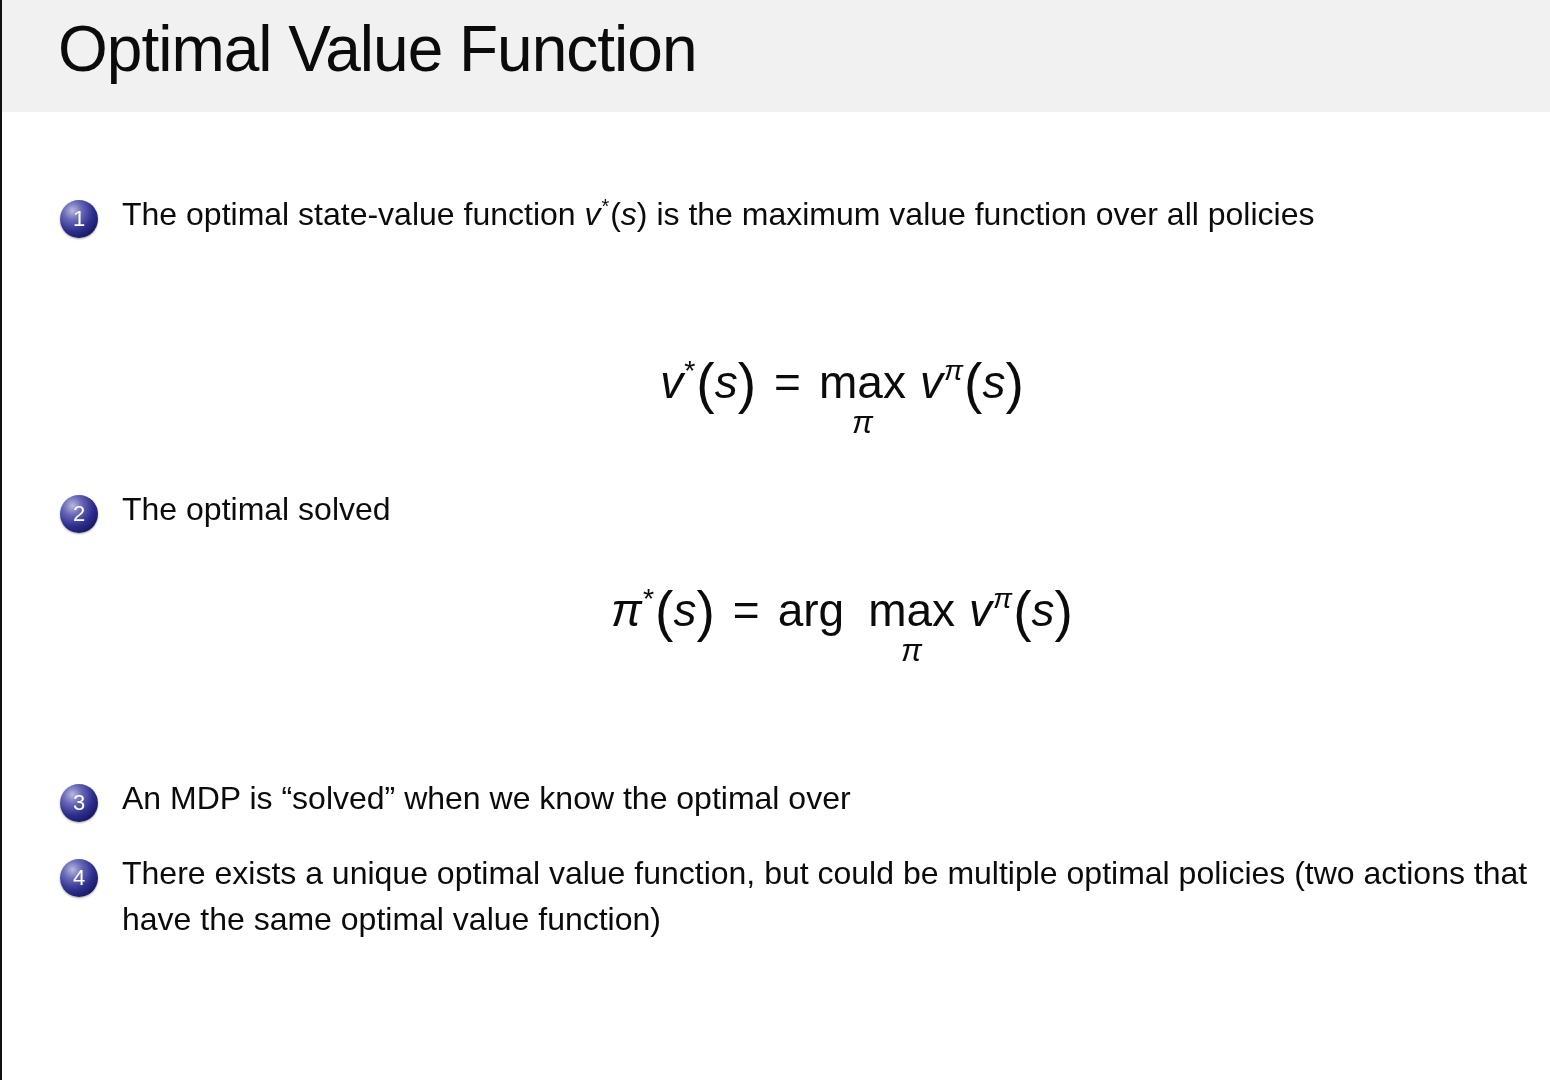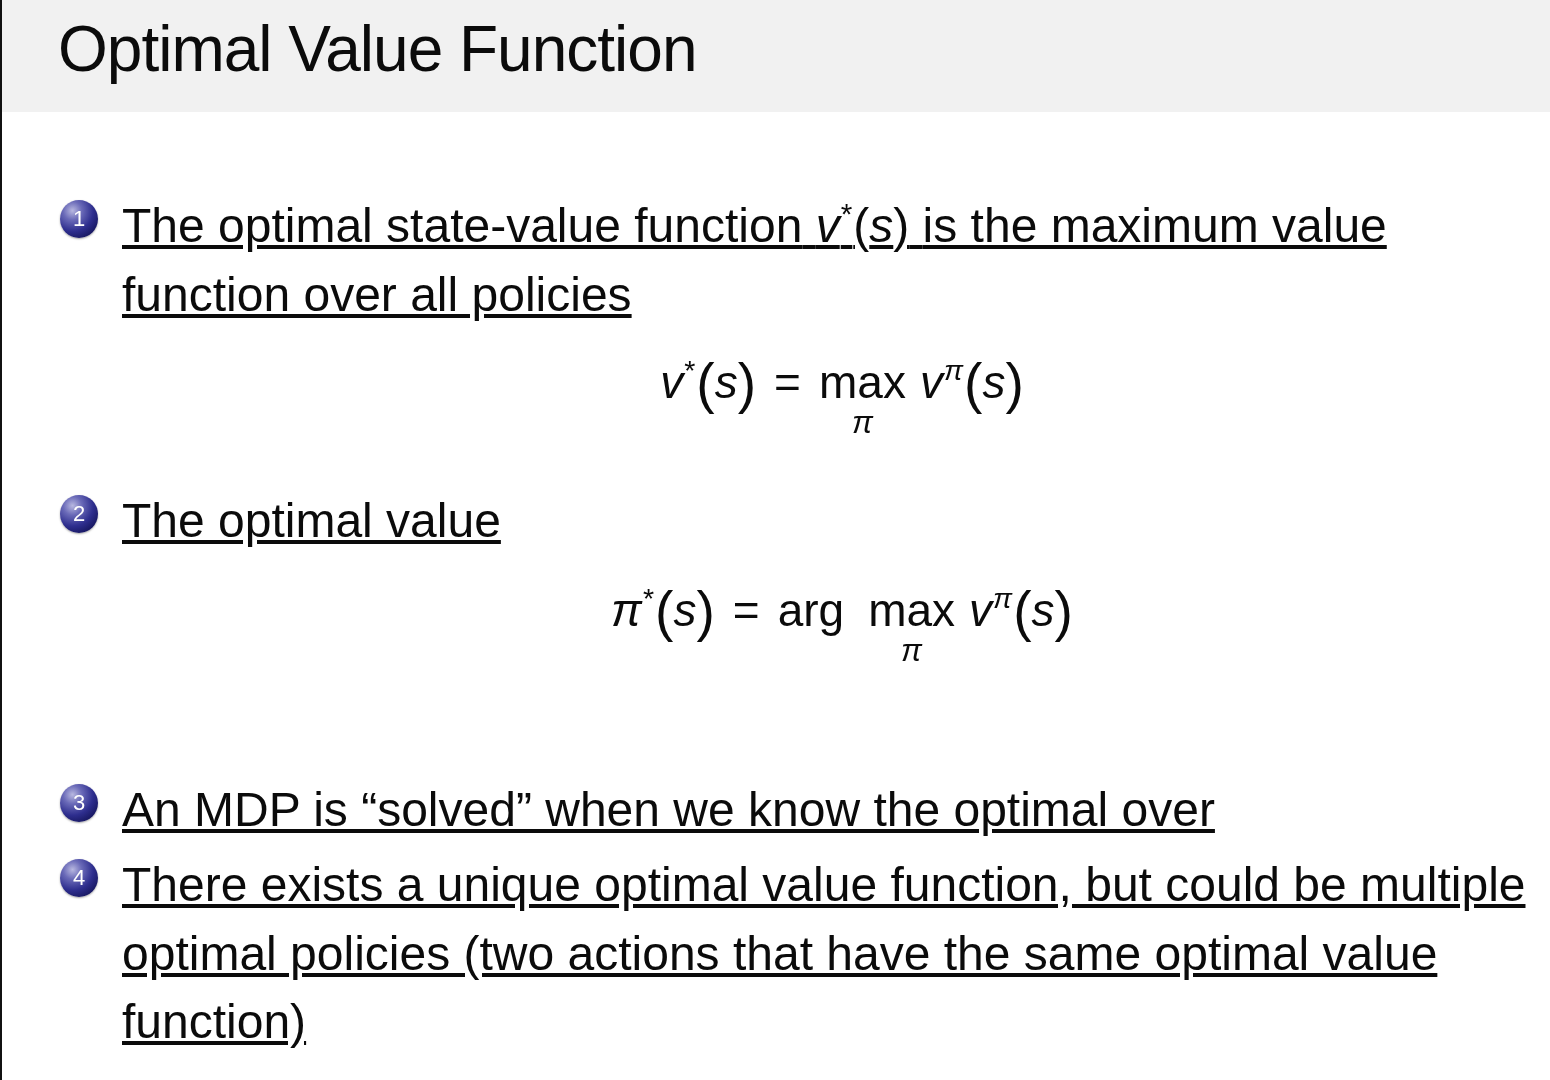--- a/index.html
+++ b/index.html
@@ -14,21 +14,21 @@
     letter-spacing:-1px;color:#0b0b0b;white-space:nowrap;margin-left:11px;
   }
   .item{position:absolute;left:58px;display:flex;align-items:flex-start;gap:24px;width:1480px;}
   .badge{
     flex:0 0 auto;width:38px;height:38px;border-radius:50%;margin-top:8px;
     background:radial-gradient(circle at 33% 28%, #b8b8e0 0%, #6a6ab8 25%, #2e2e8e 55%, #15155c 82%, #0a0a40 100%);
     color:#ffffff;display:flex;align-items:center;justify-content:center;
     font-size:22px;line-height:1;
     box-shadow:0 1px 2px rgba(0,0,0,0.35);
   }
-  .itext{font-size:48px;line-height:1.43;width:1412px;text-decoration:underline;}
+  .itext{font-size:32px;line-height:1.43;width:1412px;}
   
   .mvar{font-style:italic;}
   .msup{font-size:0.62em;position:relative;top:-0.62em;margin:0 1px;}
   .msup.it{font-style:italic;}
   .paren{font-size:1.2em;vertical-align:-0.07em;}
   .formula{
     position:absolute;left:130px;width:1420px;text-align:center;
     font-size:46px;line-height:1.2;white-space:nowrap;
   }
   .eq{margin:0 18px;}
@@ -59,21 +59,21 @@
     <div class="badge">1</div>
     <div class="itext"><span>The optimal state-value function</span>
       <span class="imath"><span class="mvar">v</span><span class="msup">*</span><span>(</span><span class="mvar">s</span><span>)</span></span>
       <span>is the maximum value function over all policies</span></div>
   </div>
 
   <div class="formula formula-1"><span class="mvar">v</span><span class="msup">*</span><span class="paren">(</span><span class="mvar">s</span><span class="paren">)</span><span class="eq">=</span><span class="opstack"><span class="op">max</span><span class="opsub">π</span></span><span class="mvar">v</span><span class="msup it">π</span><span class="paren">(</span><span class="mvar">s</span><span class="paren">)</span></div>
 
   <div class="item item-2">
     <div class="badge">2</div>
-    <div class="itext">The optimal value</div>
+    <div class="itext">The optimal solved</div>
   </div>
 
   <div class="formula formula-2"><span class="mvar">π</span><span class="msup">*</span><span class="paren">(</span><span class="mvar">s</span><span class="paren">)</span><span class="eq">=</span><span class="argw">arg</span><span class="opstack"><span class="op">max</span><span class="opsub">π</span></span><span class="mvar">v</span><span class="msup it">π</span><span class="paren">(</span><span class="mvar">s</span><span class="paren">)</span></div>
 
   <div class="item item-3">
     <div class="badge">3</div>
     <div class="itext">An MDP is “solved” when we know the optimal over</div>
   </div>
 
   <div class="item item-4">

